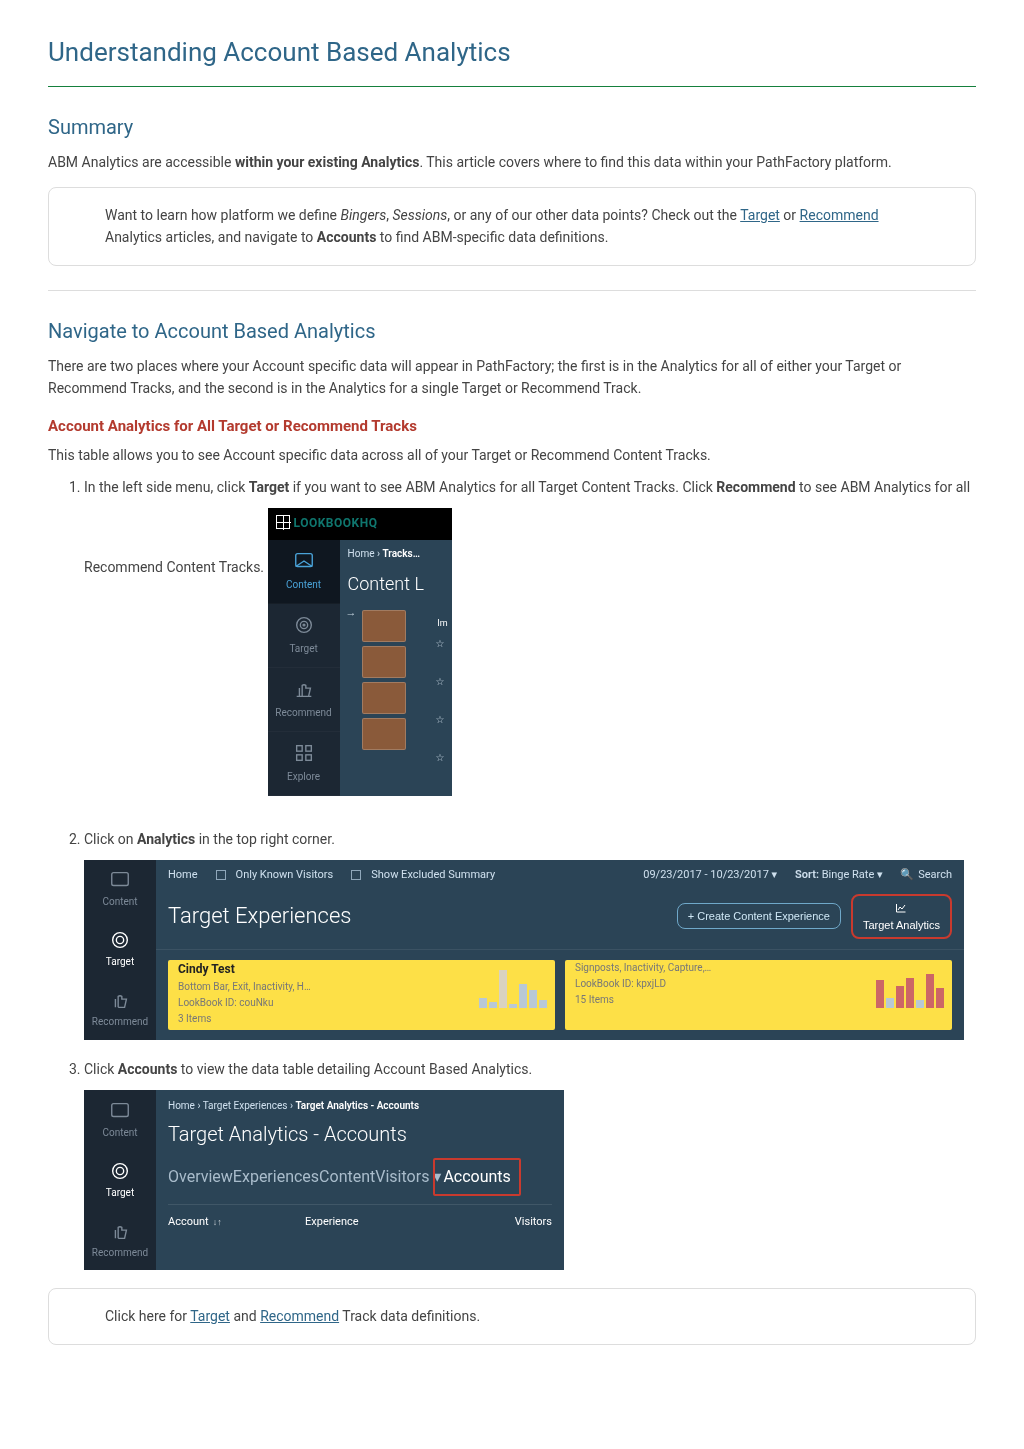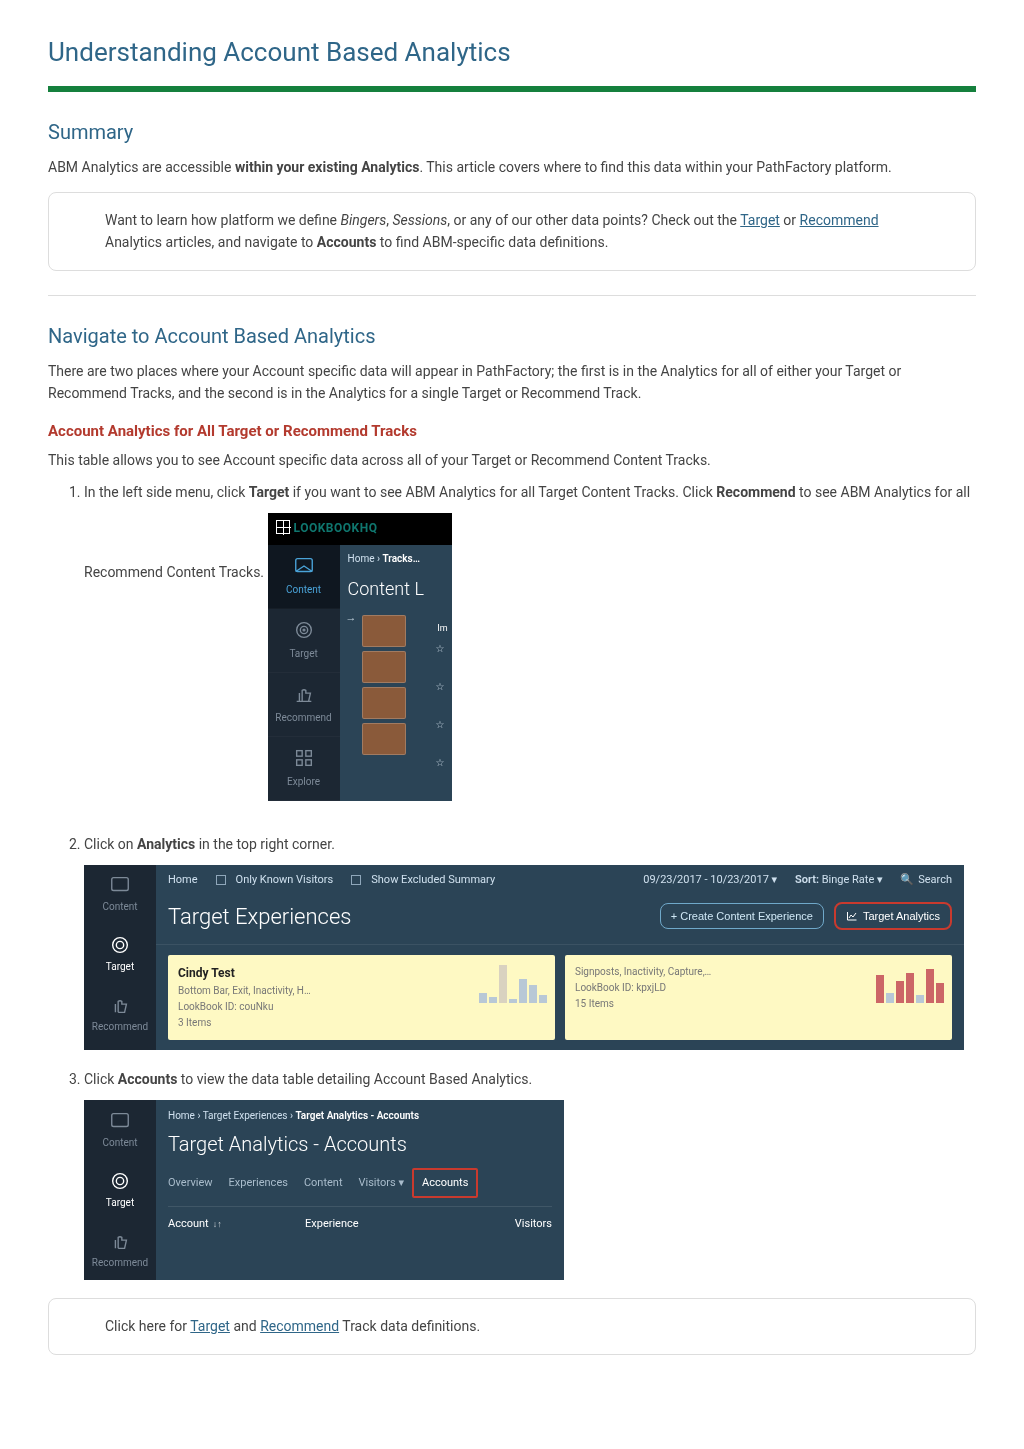--- a/index.html
+++ b/index.html
@@ -8,21 +8,21 @@
     color: #333;
     background: #fff;
     padding: 32px 48px;
     font-size: 14px;
     line-height: 1.6;
   }
   h1.page-title {
     color: #2f6688;
     font-weight: 400;
     font-size: 26px;
-    border-bottom: 6px solid #15803d;
+    border-bottom: 1px solid #15803d;
     padding-bottom: 12px;
     margin-bottom: 24px;
   }
   h2.section {
     color: #2f6688;
     font-weight: 400;
     font-size: 20px;
     margin-bottom: 8px;
   }
   h3.subsection {
@@ -115,24 +115,24 @@
   .ss2 .toolbar .spacer { flex:1; }
   .ss2 .toolbar .sortlbl { font-weight:600; }
   .ss2 .toolbar .search { display:flex; align-items:center; gap:4px; }
   .ss2 .titlebar {
     display:flex; align-items:center; padding:4px 12px 10px; gap:10px;
   }
   .ss2 .titlebar .tlabel { color:#fff; font-size:22px; font-weight:300; flex:1; }
   .ss2 .btn {
     border:1px solid #6fa8c9; color:#cfe7f5; padding:6px 10px; font-size:11px; border-radius:8px; background:transparent;
   }
-  .ss2 .btn.analytics { border:2px solid #c93a2e; color:#fff; display:flex; align-items:center; gap:5px; }
+  .ss2 .btn.analytics { border:2px solid #c93a2e; color:#fff; display:flex; align-items:center; gap:5px;flex-direction:column; }
   .ss2 .cards { display:flex; gap:10px; padding:0 12px 10px; border-top:1px solid rgba(255,255,255,0.08); padding-top:10px; }
   .ss2 .card {
-    flex:1; background:#fef9c3; border-radius:2px; padding:9px 10px; min-height:70px; position:relative;
+    flex:1; background:#fde047; border-radius:2px; padding:0 10px; min-height:70px; position:relative;
   }
   .ss2 .card .ctitle { font-weight:700; font-size:12px; color:#222; }
   .ss2 .card .csub { font-size:10px; color:#777; }
   .ss2 .card .bars { position:absolute; right:8px; top:6px; display:flex; align-items:flex-end; gap:2px; height:42px; }
   .ss2 .card .bars span { width:8px; background:#b8c8d6; }
 
   
   .ss3 {
     width:480px; background:#2b4456; display:flex;
   }
@@ -141,21 +141,21 @@
   }
   .ss3 .rail3 .it {
     height:60px; display:flex; flex-direction:column; align-items:center; justify-content:center;
     color:#7d8a98; font-size:10px; gap:3px;
   }
   .ss3 .rail3 .it.active { color:#fff; }
   .ss3 .main3 { flex:1; padding:8px 12px; }
   .ss3 .crumb3 { font-size:10px; color:#cfe0ee; }
   .ss3 .crumb3 .strong { color:#fff; font-weight:600; }
   .ss3 .h3 { color:#fff; font-size:20px; font-weight:300; margin:4px 0 14px; }
-  .ss3 .tabs { display:flex; gap:16px; font-size:11px; color:#a9bccb; margin-bottom:14px; }
+  .ss3 .tabs { display:flex; font-size:16px; color:#a9bccb; margin-bottom:14px; }
   .ss3 .tabs .tab.active { color:#fff; border:2px solid #c93a2e; padding:4px 8px; margin:-6px -8px -6px; border-radius:2px; }
   .ss3 .thead { display:flex; font-size:11px; color:#fff; border-top:1px solid rgba(255,255,255,0.1); padding-top:8px;gap:27px; }
   .ss3 .thead .col { flex:1; }
   .ss3 .thead .sorticon { font-size:9px; opacity:0.7; margin-left:4px; }
 
   .icon-svg { fill:none; stroke:currentColor; stroke-width:1.5; }
 </style>
 </head>
 <body>
 

